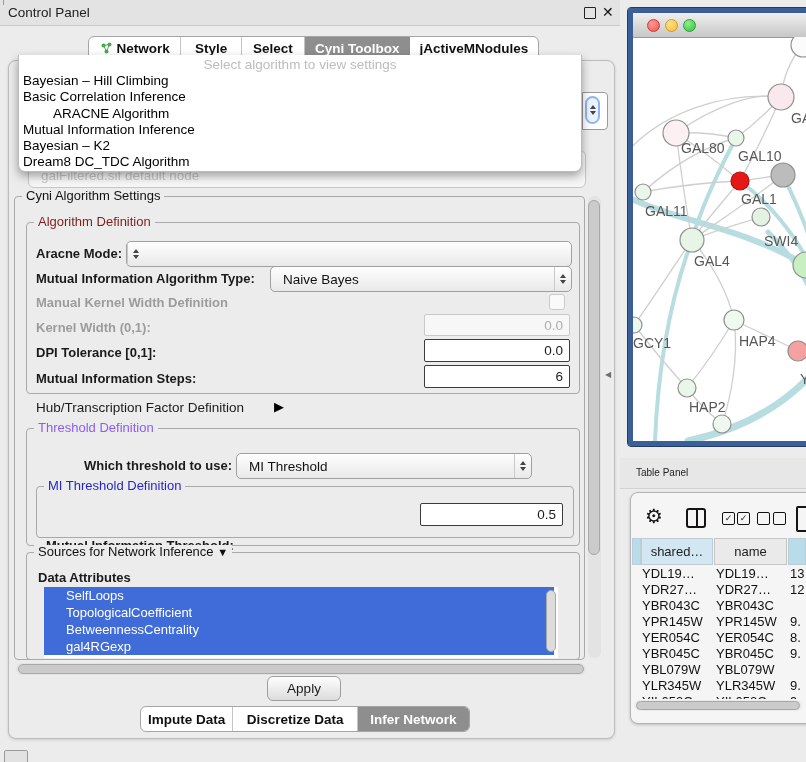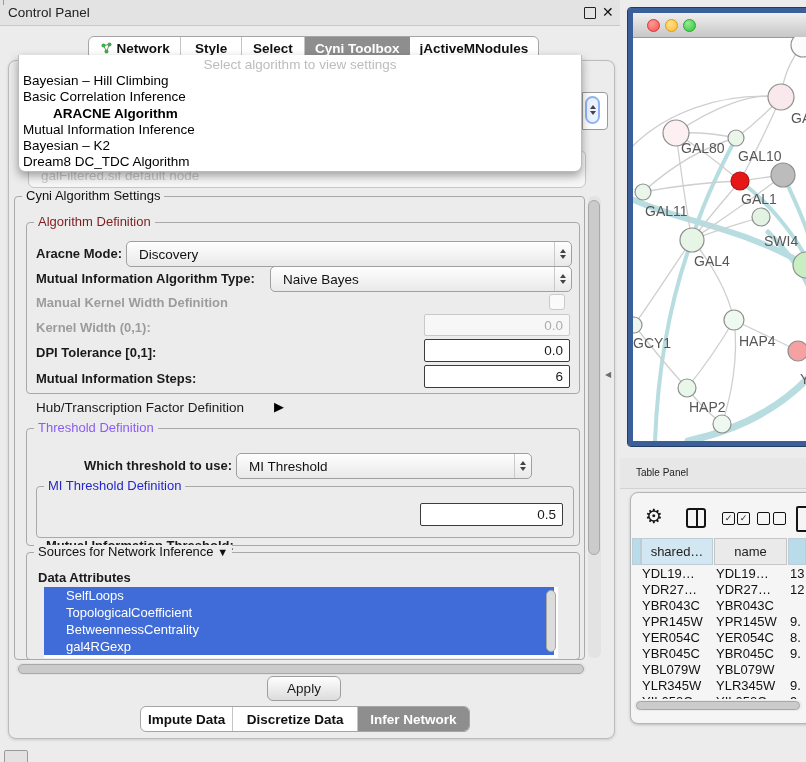--- a/index.html
+++ b/index.html
@@ -28,21 +28,21 @@
   .tri-up{width:0;height:0;border-left:3.5px solid transparent;border-right:3.5px solid transparent;border-bottom:4.5px solid #444;}
   .tri-dn{width:0;height:0;border-left:3.5px solid transparent;border-right:3.5px solid transparent;border-top:4.5px solid #444;}
   .field{background:#fff;border:1px solid #3c3c3c;border-radius:2px;font-size:13.5px;text-align:right;padding-right:6px;display:flex;align-items:center;justify-content:flex-end;}
   .field.dis{background:#f7f7f7;border:1px solid #c9c9c9;color:#adadad;}
   .checkbox{width:14px;height:14px;border:1px solid #c9c9c9;border-radius:3px;background:#fafafa;}
   
   .dropdown{left:18px;top:55px;width:562px;height:116px;background:#fff;border:1px solid #bbb;border-top:none;
             border-radius:0 0 7px 7px;box-shadow:0 4px 10px rgba(0,0,0,.35);z-index:30;}
   .dd-ph{text-align:center;color:#bcbcbc;font-size:13.5px;height:17px;line-height:17px;margin-top:1px;}
   .dd-item{font-size:13.5px;line-height:16.3px;padding-left:4px;color:#000;white-space:nowrap;}
-  .dd-item.bold{font-weight:bold;padding-left:34px;}
+  .dd-item.bold{font-weight:normal;padding-left:34px;}
   
   .list-item{height:17px;line-height:17px;background:#3f6cd8;color:#fff;font-size:13px;padding-left:22px;white-space:nowrap;}
   
   .sb-track{background:#e3e3e3;border-radius:6px;}
   .sb-thumb{background:#cbcbcb;border:1px solid #a8a8a8;border-radius:6px;}
   .btn{background:linear-gradient(#fefefe,#dcdcdc);border:1px solid #9e9e9e;border-radius:6px;font-size:13.5px;
        display:flex;align-items:center;justify-content:center;}
   
   .net-win{left:628px;top:8px;width:200px;height:438px;border:5px solid #3a5f99;outline:1px solid #223c63;background:#fff;border-radius:3px;box-sizing:border-box;}
   .net-title{height:24px;background:linear-gradient(#efefef,#c7c7c7);border-bottom:1px solid #999;position:relative;}
@@ -119,21 +119,20 @@
   <span class="gtitle" style="left:22px;top:189px;color:#111;">Cyni Algorithm Settings</span>
 
   <div class="abs sb-track" style="left:588px;top:196px;width:13px;height:462px;"></div>
   <div class="abs sb-thumb" style="left:588px;top:200px;width:12px;height:355px;box-sizing:border-box;"></div>
 
   <div class="abs group" style="left:26px;top:222px;width:552px;height:170px;"></div>
   <span class="gtitle" style="left:34px;top:215px;color:#7f1d1d;text-align:right;">Algorithm Definition</span>
 
   <div class="abs lbl" style="left:36px;top:246px;">Aracne Mode:</div>
   <div class="abs combo" style="left:126px;top:241px;width:444px;height:24px;">
-    <span class="val">Discovery</span>
     <span class="stepper">
         <span class="tri-up"></span>
         <span class="tri-dn"></span>
       </span>
   </div>
 
   <div class="abs lbl" style="left:36px;top:271px;">Mutual Information Algorithm Type:</div>
   <div class="abs combo" style="left:270px;top:266px;width:300px;height:24px;">
     <span class="val">Naive Bayes</span>
     <span class="stepper">

